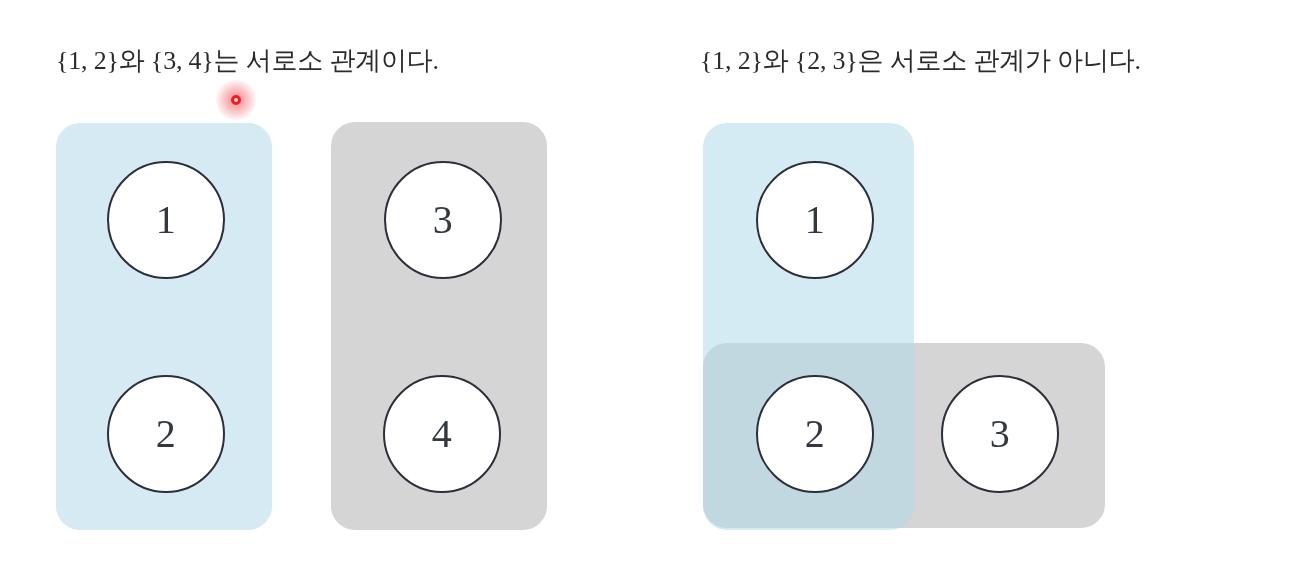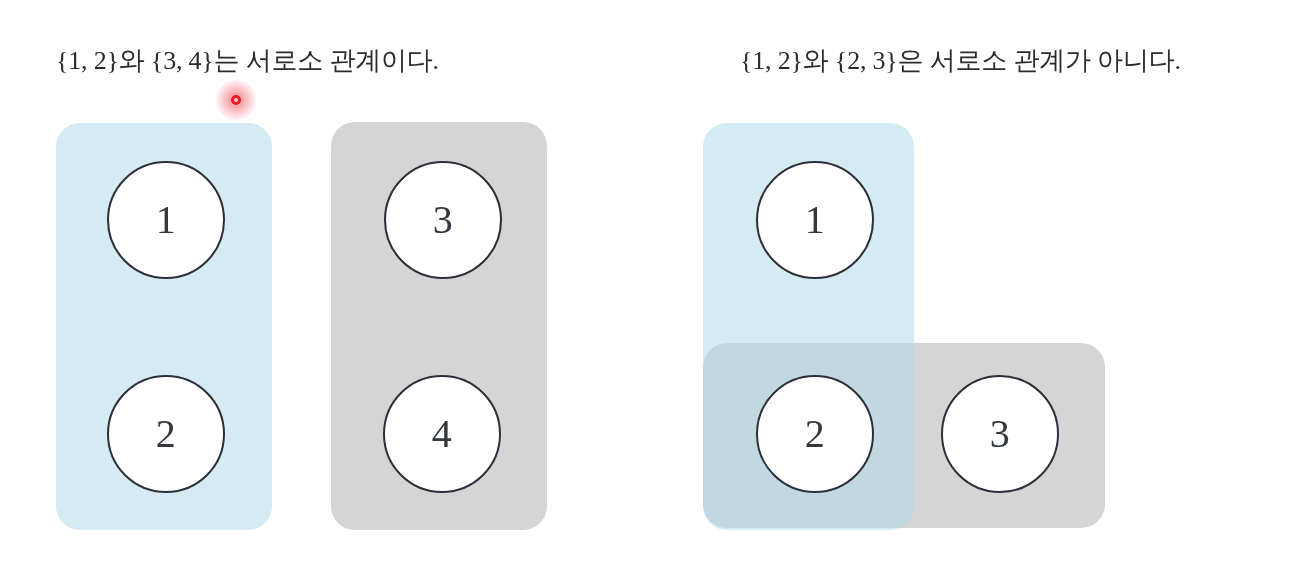--- a/index.html
+++ b/index.html
@@ -29,21 +29,21 @@
   .caption {
     position: absolute;
     font-size: 26px;
     line-height: 1.2;
     color: #2b2b2b;
     font-weight: 400;
     letter-spacing: -0.2px;
     white-space: nowrap;
   }
   #caption-left  { left: 56px;  top: 45px; }
-  #caption-right { left: 700px; top: 45px; margin-left: 40px; }
+  #caption-right { left: 700px; top: 45px; }
 
   
   .panel {
     position: absolute;
     border-radius: 24px;
   }
   .panel-blue  { background: #d6eaf3; }
   .panel-gray  { background: #d5d5d5; }
   
   .panel-blue-translucent {

